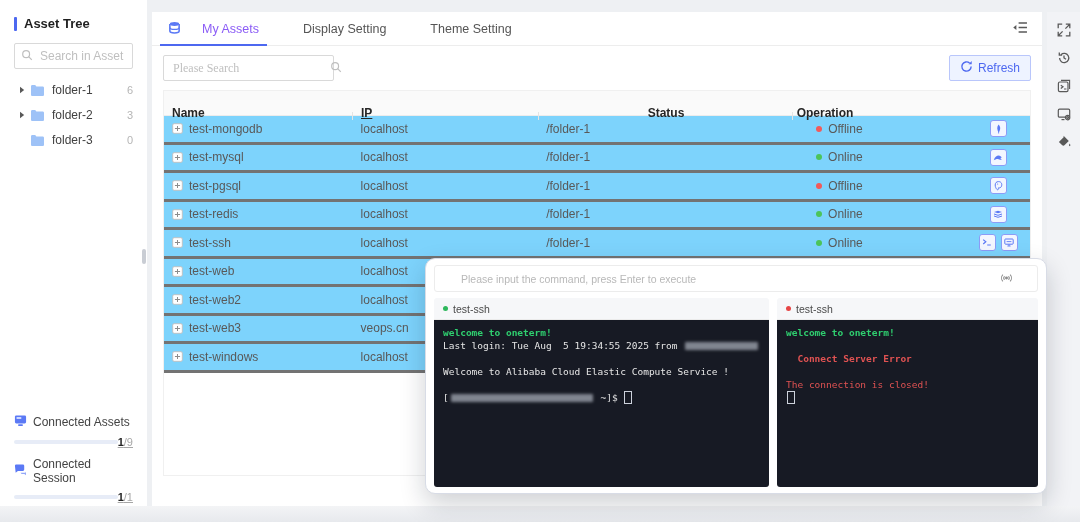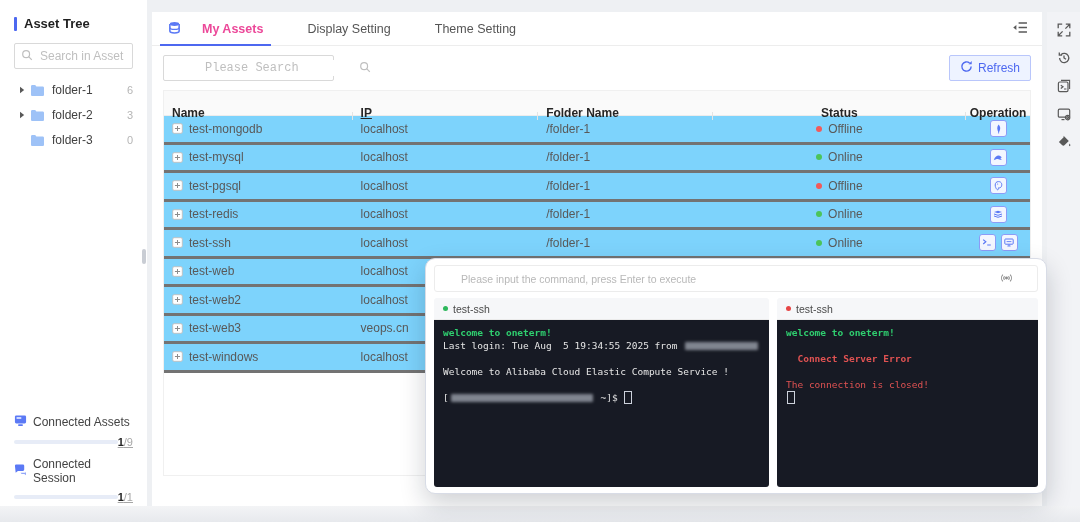--- a/index.html
+++ b/index.html
@@ -30,26 +30,26 @@
   .stat .fill{height:4px;background:#5b79f5;border-radius:2px;}
   .stat .val{font-size:11px;color:#a6a6a6;text-decoration:underline;}
   .stat .val b{color:#262626;}
   #resize-handle{position:absolute;left:142px;top:249px;width:4px;height:15px;background:#c9cdd4;border-radius:2px;cursor:col-resize;}
 
   
   #main{left:152px;top:12px;width:890px;height:494px;}
   #tabbar{height:33px;border-bottom:1px solid #ededed;display:flex;align-items:center;padding:0 12px;position:relative;}
   .tab{display:flex;align-items:center;gap:6px;font-size:12.5px;color:#555;padding:0 4px;margin-right:36px;
        height:33px;cursor:pointer;position:relative;}
-  .tab.active{color:#ec4899;font-weight:bold;gap:21px;}
+  .tab.active{color:#8b5cf6;font-weight:normal;gap:21px;}
   .tab.active::after{content:"";position:absolute;left:-4px;right:-4px;bottom:-1px;height:2px;background:#4d68f0;}
   #collapse-btn{position:absolute;right:14px;top:8px;cursor:pointer;}
   #toolbar{display:flex;align-items:center;justify-content:space-between;padding:9px 11px 0 11px;}
   #main-search{width:155px;height:24px;border:1px solid #d9d9d9;border-radius:2px;display:flex;align-items:center;padding:0 7px;}
-  #main-search input{border:0;outline:0;flex:1;font-size:12px;font-family:Liberation Mono, monospace;margin-left:32px;}
+  #main-search input{border:0;outline:0;flex:1;font-size:12px;font-family:Liberation Serif, serif;}
   #main-search input::placeholder{color:#bfbfbf;}
   #refresh-btn{height:24px;padding:0 10px;background:#eef3ff;border:1px solid #b9c6fb;border-radius:2px;
                color:#4d68f0;font-size:12px;display:flex;align-items:center;gap:5px;cursor:pointer;}
 
   #table{margin:9px 11px 0 11px;border:1px solid #f0f0f0;height:386px;box-sizing:border-box;}
   .trow{display:flex;align-items:center;height:25.5px;border-bottom:3px solid #737373;background:#7dd3fc;}
   .trow.head{background:#fafafa;height:24px;border-bottom:1px solid #ececec;}
   .tcell{font-size:12px;color:#595959;padding:0 8px;box-sizing:border-box;display:flex;align-items:center;gap:6px;
          overflow:hidden;white-space:nowrap;}
   .head .tcell{color:#262626;font-weight:bold;position:relative;margin-top:20px;}
@@ -215,21 +215,20 @@
             <path d="M12 7A5 5 0 1 1 10.3 3.25" fill="none" stroke="#4d68f0" stroke-width="1.5"></path>
             <path d="M12.6 1.2v3.4H9.2z" fill="#4d68f0"></path>
           </svg></span>
       <span>Refresh</span>
     </div>
   </div>
   <div id="table">
       <div class="trow head">
         <div class="tcell" style="width: 189px;">Name</div>
         <div class="tcell" style="width: 186px; text-decoration: underline;">IP</div>
-        <div class="tcell" style="width: 175px;">Folder Name</div>
         <div class="tcell c-status" style="width: 254px;">Status</div>
         <div class="tcell c-op" style="width: 64px;">Operation</div>
       </div>
       <div class="trow">
         <div class="tcell" style="width:189px">
           <span style="display:inline-flex">
             <svg width="11" height="11" viewBox="0 0 12 12">
               <rect x="0.75" y="0.75" width="10.5" height="10.5" rx="1.5" fill="#fff" stroke="#bfbfbf"></rect>
               <path d="M6 3.2v5.6M3.2 6h5.6" stroke="#8c8c8c" stroke-width="1.1"></path>
             </svg>

